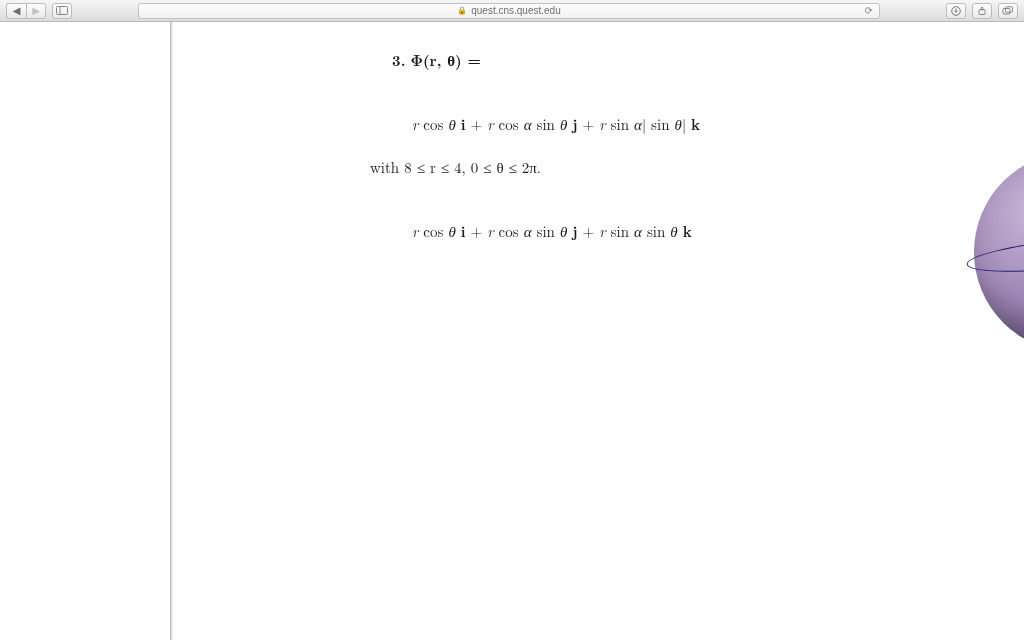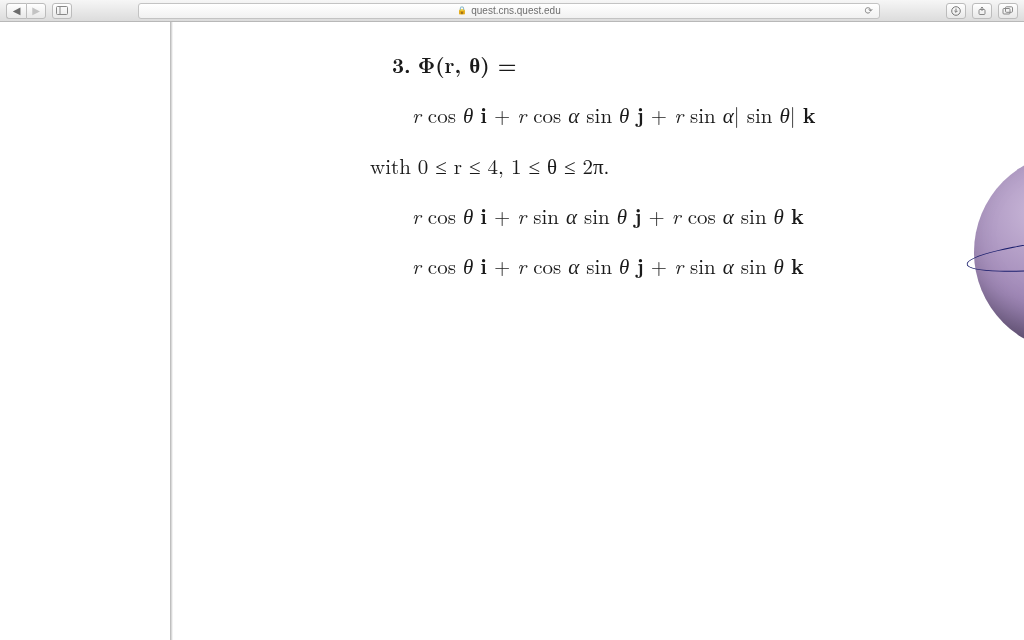--- a/index.html
+++ b/index.html
@@ -83,25 +83,25 @@
   .sphere .ring {
     position:absolute; left:-8px; top:86px; width:216px; height:30px;
     border:1px solid #1b1f6d; border-radius:50%;
     transform: rotate(-6deg);
     clip-path: inset(0 0 0 0);
   }
   
   .math {
     position:absolute; left:370px; top:28px; right:60px;
     font-family: "Latin Modern Roman","CMU Serif","Times New Roman",serif;
-    font-size:21px; line-height:1.35; color:#1a1a1a;
+    font-size:15px; line-height:1.35; color:#1a1a1a;
   }
   .block { margin-bottom:22px; }
   .indent1 { padding-left:22px; }
-  .indent2 { padding-left:42px; }
+  .indent2 { padding-left:42px;margin-top:44px; }
   .num { font-weight:bold; }
   .bf { font-weight:bold; }
   
   .it { font-style: italic; }
 </style>
 </head>
 <body>
 
 <div class="toolbar">
   <div class="nav-group">
@@ -154,24 +154,21 @@
   <div class="math">
 
     <div class="block indent1">
       <span class="num">3.</span>
       <span> </span>
       <span class="num">Φ(r, θ) =</span>
     </div>
     <div class="block indent2">
       <span class="it">r</span> cos <span class="it">θ</span> <span class="bf">i</span> + <span class="it">r</span> cos <span class="it">α</span> sin <span class="it">θ</span> <span class="bf">j</span> + <span class="it">r</span> sin <span class="it">α</span>| sin <span class="it">θ</span>| <span class="bf">k</span>
     </div>
-    <div class="block" style="padding-left:0">with 0 ≤ r ≤ 4,  1 ≤ θ ≤ 2π.</div>
+    <div class="block" style="padding-left:0">with 8 ≤ r ≤ 4,  0 ≤ θ ≤ 2π.</div>
 
-    <div class="block indent2">
-      <span class="it">r</span> cos <span class="it">θ</span> <span class="bf">i</span> + <span class="it">r</span> sin <span class="it">α</span> sin <span class="it">θ</span> <span class="bf">j</span> + <span class="it">r</span> cos <span class="it">α</span> sin <span class="it">θ</span> <span class="bf">k</span>
-    </div>
 
     <div class="block indent2">
       <span class="it">r</span> cos <span class="it">θ</span> <span class="bf">i</span> + <span class="it">r</span> cos <span class="it">α</span> sin <span class="it">θ</span> <span class="bf">j</span> + <span class="it">r</span> sin <span class="it">α</span> sin <span class="it">θ</span> <span class="bf">k</span>
     </div>
 
   </div>
 </div>
 
 </body></html>

